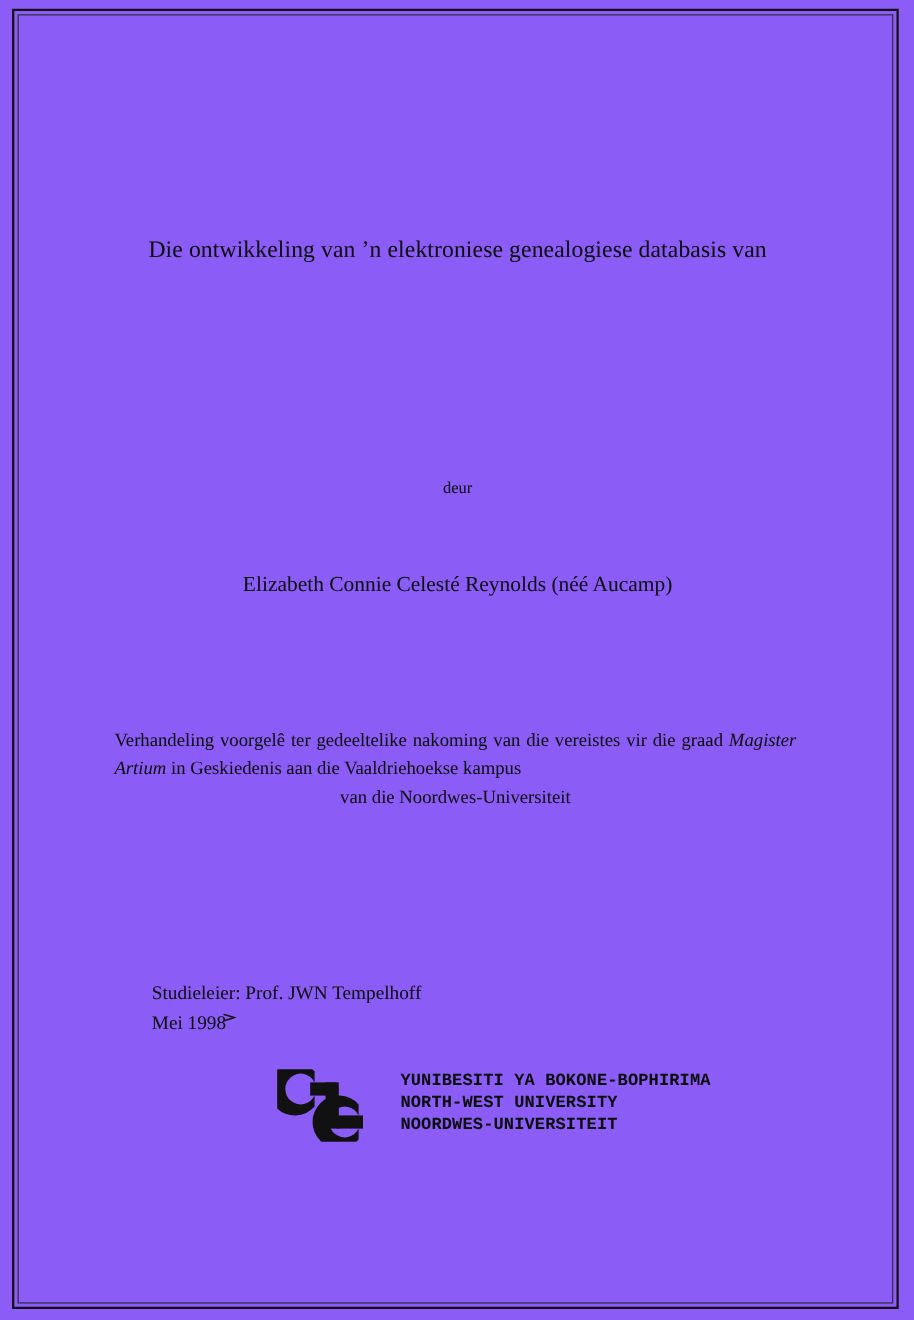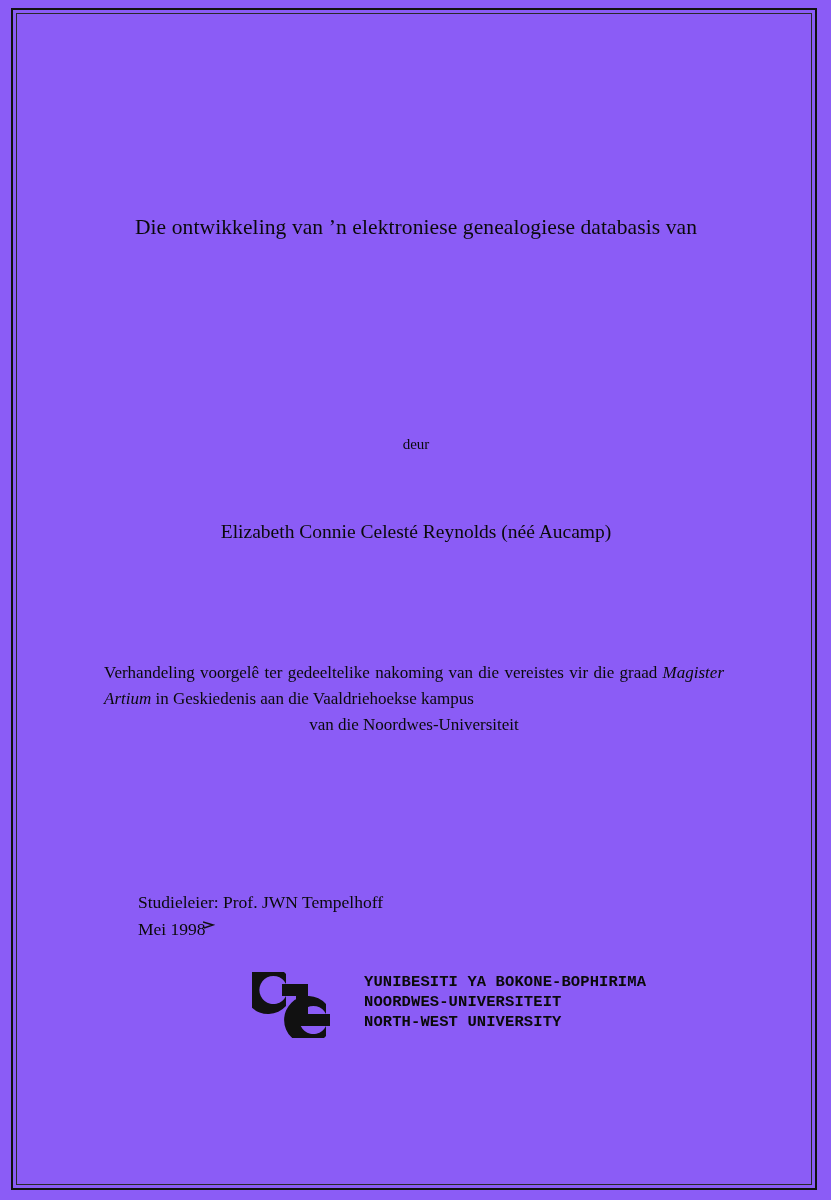--- a/index.html
+++ b/index.html
@@ -184,19 +184,19 @@
     <div class="logo">
       <svg class="logo-mark" viewBox="0 0 108 66">
         <path d="M34 2 A24 24 0 1 0 34 34 L34 24 A14 14 0 1 1 34 12 Z" fill="#111"></path>
         <rect x="30" y="12" width="24" height="12" fill="#111"></rect>
         <path d="M74 64 A24 24 0 1 1 74 32 L74 42 A14 14 0 1 0 74 54 Z" fill="#111"></path>
         <rect x="54" y="42" width="24" height="12" fill="#111"></rect>
         <rect x="44" y="12" width="12" height="42" fill="#111"></rect>
       </svg>
       <div class="logo-text">
         <div>YUNIBESITI YA BOKONE-BOPHIRIMA</div>
+        <div>NORTH-WEST UNIVERSITY</div>
         <div>NOORDWES-UNIVERSITEIT</div>
-        <div>NORTH-WEST UNIVERSITY</div>
       </div>
     </div>
 
   </div>
 </div>
 
 </body></html>

